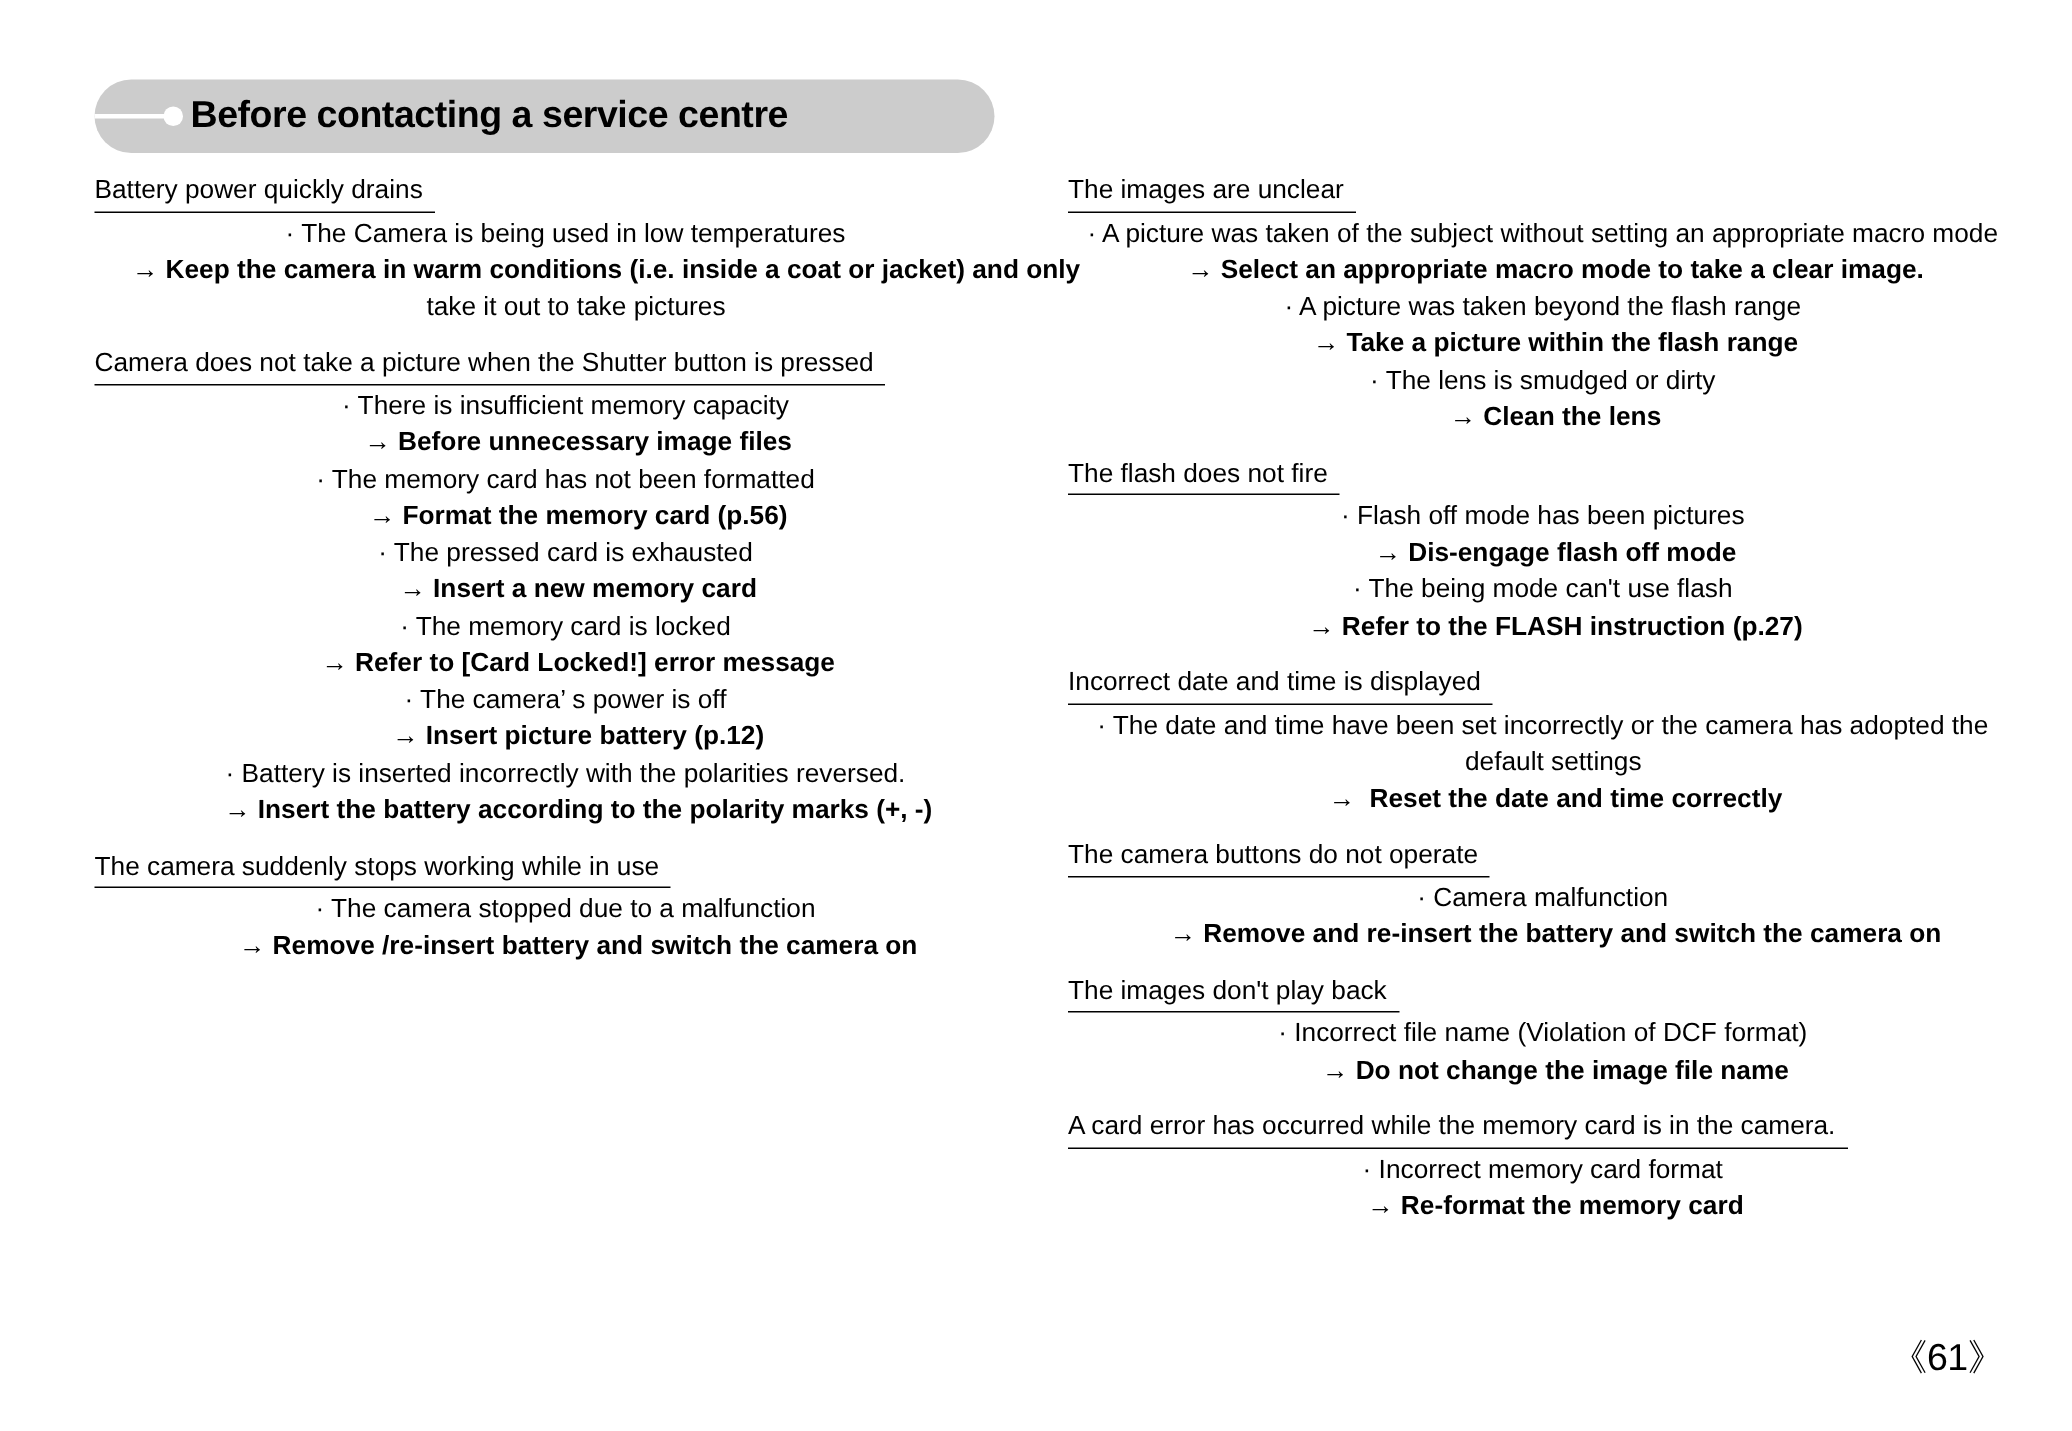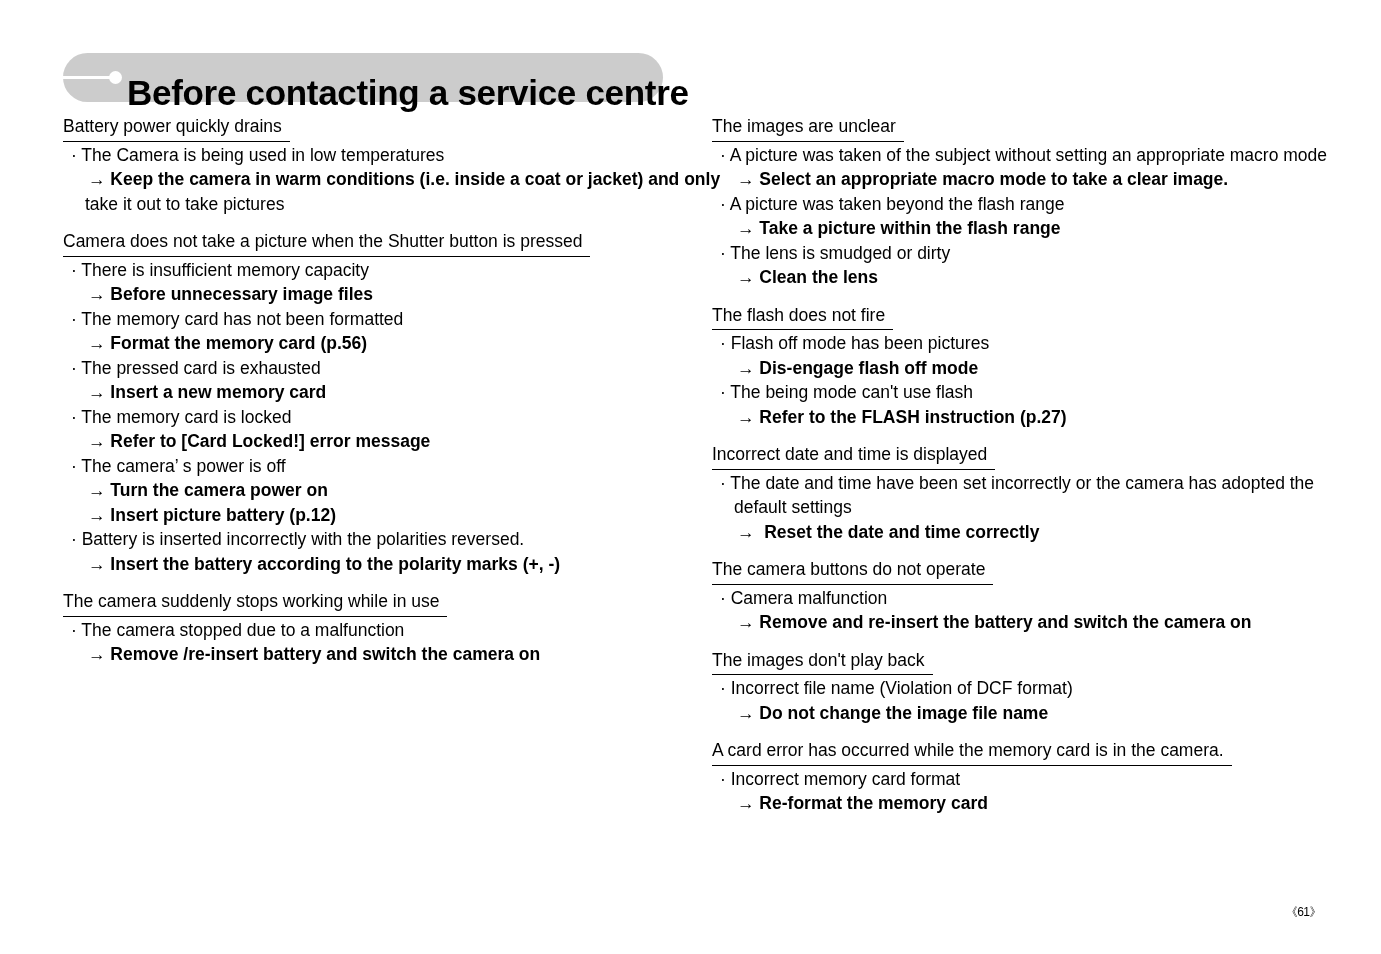--- a/index.html
+++ b/index.html
@@ -43,32 +43,32 @@
     width: 13px;
     height: 13px;
     border-radius: 50%;
     background: #ffffff;
   }
   .header-title {
     position: absolute;
     left: 64px;
     top: 50%;
     transform: translateY(-52%);
-    font-size: 35px;
+    font-size: 25px;
     font-weight: bold;
     letter-spacing: -0.3px;
     white-space: nowrap;
     color: #000000;
-    margin-top: 16px;
   }
 
   
   .column {
     position: absolute;
     top: 114px;
+    text-align: center;
   }
   .col-left  { left: 63px;  width: 620px; }
   .col-right { left: 712px; width: 625px; }
 
   .section { margin-bottom: 13px; }
   .section:first-child { margin-top: 0; }
 
   .section-heading {
     display: block;
     font-size: 17.5px;
@@ -89,23 +89,23 @@
     line-height: 24.5px;
     white-space: pre;
   }
   .bullet-line { padding-left: 8px; }
   .arrow-line  { padding-left: 25px; font-weight: bold; }
   .cont-line   { padding-left: 22px; }
 
   
   .page-number {
     position: absolute;
-    right: 60px;
+    right: 45px;
     bottom: 33px;
-    font-size: 12px;
+    font-size: 25px;
     letter-spacing: -0.5px;
     white-space: nowrap;
   }
 </style>
 </head>
 <body>
 
 <div class="header-pill">
   <span class="header-rule"></span>
   <span class="header-dot"></span>
@@ -123,21 +123,20 @@
       <div class="section-heading">Camera does not take a picture when the Shutter button is pressed</div>
       <div class="bullet-line">· There is insufficient memory capacity</div>
       <div class="arrow-line">→ Before unnecessary image files</div>
       <div class="bullet-line">· The memory card has not been formatted</div>
       <div class="arrow-line">→ Format the memory card (p.56)</div>
       <div class="bullet-line">· The pressed card is exhausted</div>
       <div class="arrow-line">→ Insert a new memory card</div>
       <div class="bullet-line">· The memory card is locked</div>
       <div class="arrow-line">→ Refer to [Card Locked!] error message</div>
       <div class="bullet-line">· The camera’ s power is off</div>
-      <div class="arrow-line">→ Turn the camera power on</div>
       <div class="arrow-line">→ Insert picture battery (p.12)</div>
       <div class="bullet-line">· Battery is inserted incorrectly with the polarities reversed.</div>
       <div class="arrow-line">→ Insert the battery according to the polarity marks (+, -)</div>
     </div>
     <div class="section">
       <div class="section-heading">The camera suddenly stops working while in use</div>
       <div class="bullet-line">· The camera stopped due to a malfunction</div>
       <div class="arrow-line">→ Remove /re-insert battery and switch the camera on</div>
     </div>
   </div>

